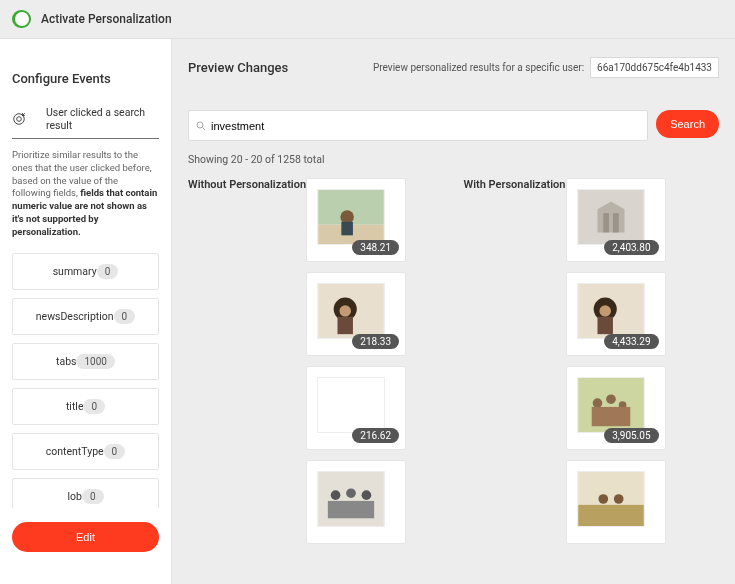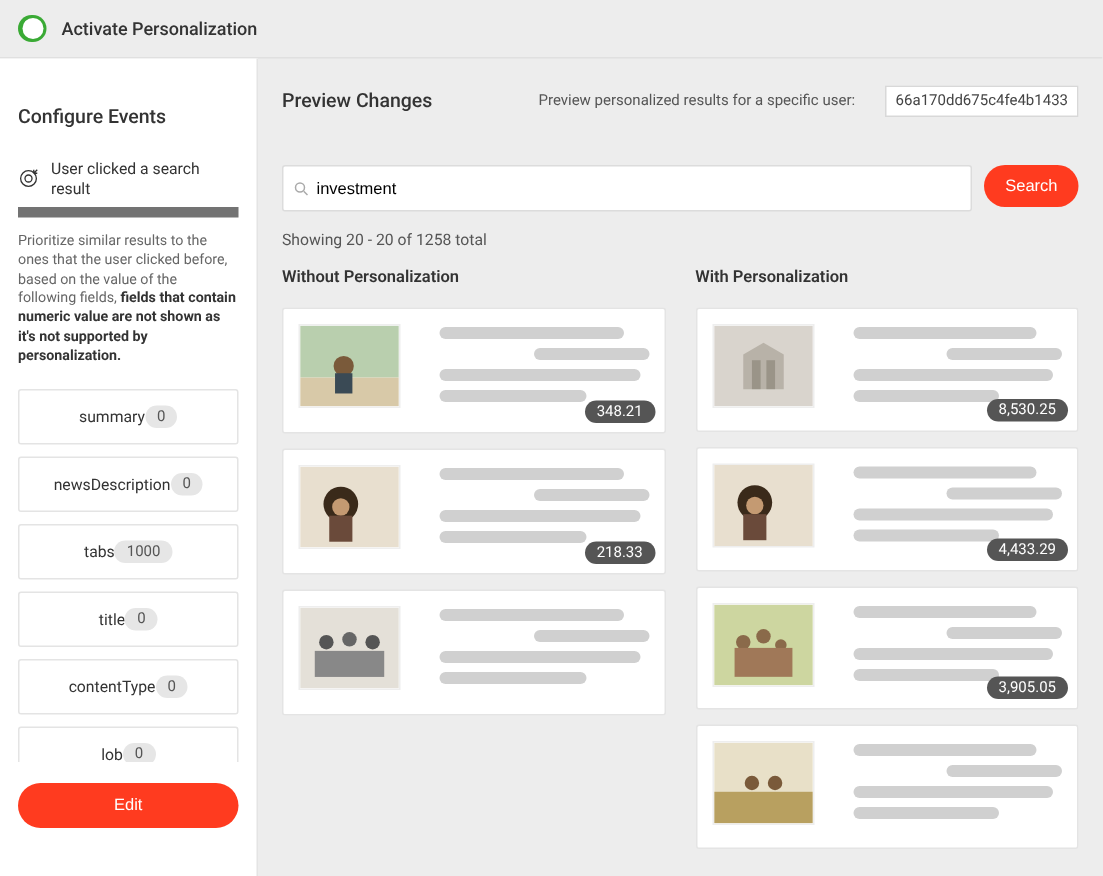--- a/index.html
+++ b/index.html
@@ -41,22 +41,22 @@
   
   .sidebar {
     width: 172px;
     background: #fff;
     border-right: 1px solid #e4e4e4;
     padding: 32px 12px;
     display: flex; flex-direction: column;
   }
   .sidebar h3 { font-size: 13px; font-weight: 500; margin-bottom: 14px; }
   .event-row {
-    display: flex; align-items: center; gap: 8px;
-    padding: 6px 0; border-bottom: 7px solid #737373;
+    display: flex; align-items: center; gap: 20px;
+    padding: 6px 0; border-bottom: 1px solid #737373;
   }
   .event-row svg { flex-shrink:0; }
   .event-row span { font-size: 10.5px; color: #333; }
   .sidebar-desc {
     font-size: 9.5px; color: #666; margin: 10px 0 14px 0; line-height: 1.35;
   }
   .sidebar-desc b { color: #333; }
   .field-list { display: flex; flex-direction: column; gap: 8px; flex:1; overflow:auto;}
   .field-item {
     border: 1px solid #e4e4e4; border-radius: 2px;
@@ -76,44 +76,44 @@
     padding: 9px 0; font-size: 11px; cursor: pointer;
   }
 
   
   .content { flex:1; padding: 18px 16px; overflow: hidden; display:flex; flex-direction:column;}
   .content-header {
     display: flex; justify-content: space-between; align-items: center;
     margin-bottom: 32px;
   }
   .content-header h3 { font-size: 13px; font-weight: 500; }
-  .user-preview { display: flex; align-items: center; gap: 20px; font-size: 10px; color:#555;}
+  .user-preview { display: flex; align-items: center; gap: 6px; font-size: 10px; color:#555;}
   .user-id {
     border: 1px solid #d8d8d8; background: #fff; padding: 4px 6px; font-size:10px; color:#444;
   }
   .search-row { display: flex; gap: 8px; margin-bottom: 12px; }
   .search-input-wrap {
     flex:1; background:#fff; border:1px solid #dcdcdc; border-radius:2px;
     display:flex; align-items:center; padding: 0 6px; height:31px;
   }
   .search-input-wrap input {
     flex:1; border:none; outline:none; font-size:11px; padding:0 4px;
   }
   .search-btn {
     background:#ff3b1f; color:#fff; border:none; border-radius:14px;
     padding: 0 14px; height:28px; font-size:11px; cursor:pointer;
   }
   .showing { font-size: 10.5px; color:#555; margin-bottom: 12px; }
   .columns { display:flex; gap: 20px; flex:1; overflow:hidden;}
-  .col { flex:1; display:flex; flex-direction:column; }
+  .col { flex:1; display:flex; flex-direction:row; }
   .col-title { font-size: 11px; font-weight:600; margin-bottom:8px; padding-bottom:6px;}
   .cards { display:flex; flex-direction:column; gap:10px; overflow:hidden; }
   .card {
     background:#fff; border:1px solid #e4e4e4; border-radius:2px;
-    padding:10px; display:flex; gap:26px; position:relative;
+    padding:10px; display:flex; gap:10px; position:relative;
     height: 84px;
   }
   .thumb {
     width:68px; height:56px; background:#fff; border:1px solid #eee;
     display:flex; align-items:center; justify-content:center; overflow:hidden;
     flex-shrink:0;
   }
   .thumb svg { width:100%; height:100%; }
   .lines { flex:1; display:flex; flex-direction:column; gap:6px; padding-top:2px;}
   .line { height:8px; background:#d0d0d0; border-radius:4px; }
@@ -234,20 +234,34 @@
                 <div class="line l1"></div>
                 <div class="line l2"></div>
                 <div class="line l3"></div>
                 <div class="line l4"></div>
               </div>
               <div class="score">218.33</div>
             </div>
             <div class="card">
               <div class="thumb">
                 <svg viewBox="0 0 68 56">
+                  <rect width="68" height="56" fill="#fff"></rect>
+                </svg>
+              </div>
+              <div class="lines">
+                <div class="line l1"></div>
+                <div class="line l2"></div>
+                <div class="line l3"></div>
+                <div class="line l4"></div>
+              </div>
+              <div class="score">216.62</div>
+            </div>
+            <div class="card">
+              <div class="thumb">
+                <svg viewBox="0 0 68 56">
                   <rect width="68" height="56" fill="#e4e0d8"></rect>
                   <circle cx="18" cy="24" r="5" fill="#555"></circle>
                   <circle cx="34" cy="22" r="5" fill="#666"></circle>
                   <circle cx="50" cy="24" r="5" fill="#555"></circle>
                   <rect x="10" y="30" width="48" height="18" fill="#888"></rect>
                 </svg>
               </div>
               <div class="lines">
                 <div class="line l1"></div>
                 <div class="line l2"></div>
@@ -268,21 +282,21 @@
                   <rect x="26" y="24" width="6" height="20" fill="#9a9488"></rect>
                   <rect x="36" y="24" width="6" height="20" fill="#9a9488"></rect>
                 </svg>
               </div>
               <div class="lines">
                 <div class="line l1"></div>
                 <div class="line l2"></div>
                 <div class="line l3"></div>
                 <div class="line l4"></div>
               </div>
-              <div class="score">8,530.25</div>
+              <div class="score">2,403.80</div>
             </div>
             <div class="card">
               <div class="thumb">
                 <svg viewBox="0 0 68 56">
                   <rect width="68" height="56" fill="#e8dfcf"></rect>
                   <circle cx="28" cy="26" r="12" fill="#3a2a1a"></circle>
                   <circle cx="28" cy="28" r="6" fill="#c49a72"></circle>
                   <rect x="20" y="34" width="16" height="18" fill="#6a4a3a"></rect>
                 </svg>
               </div>

